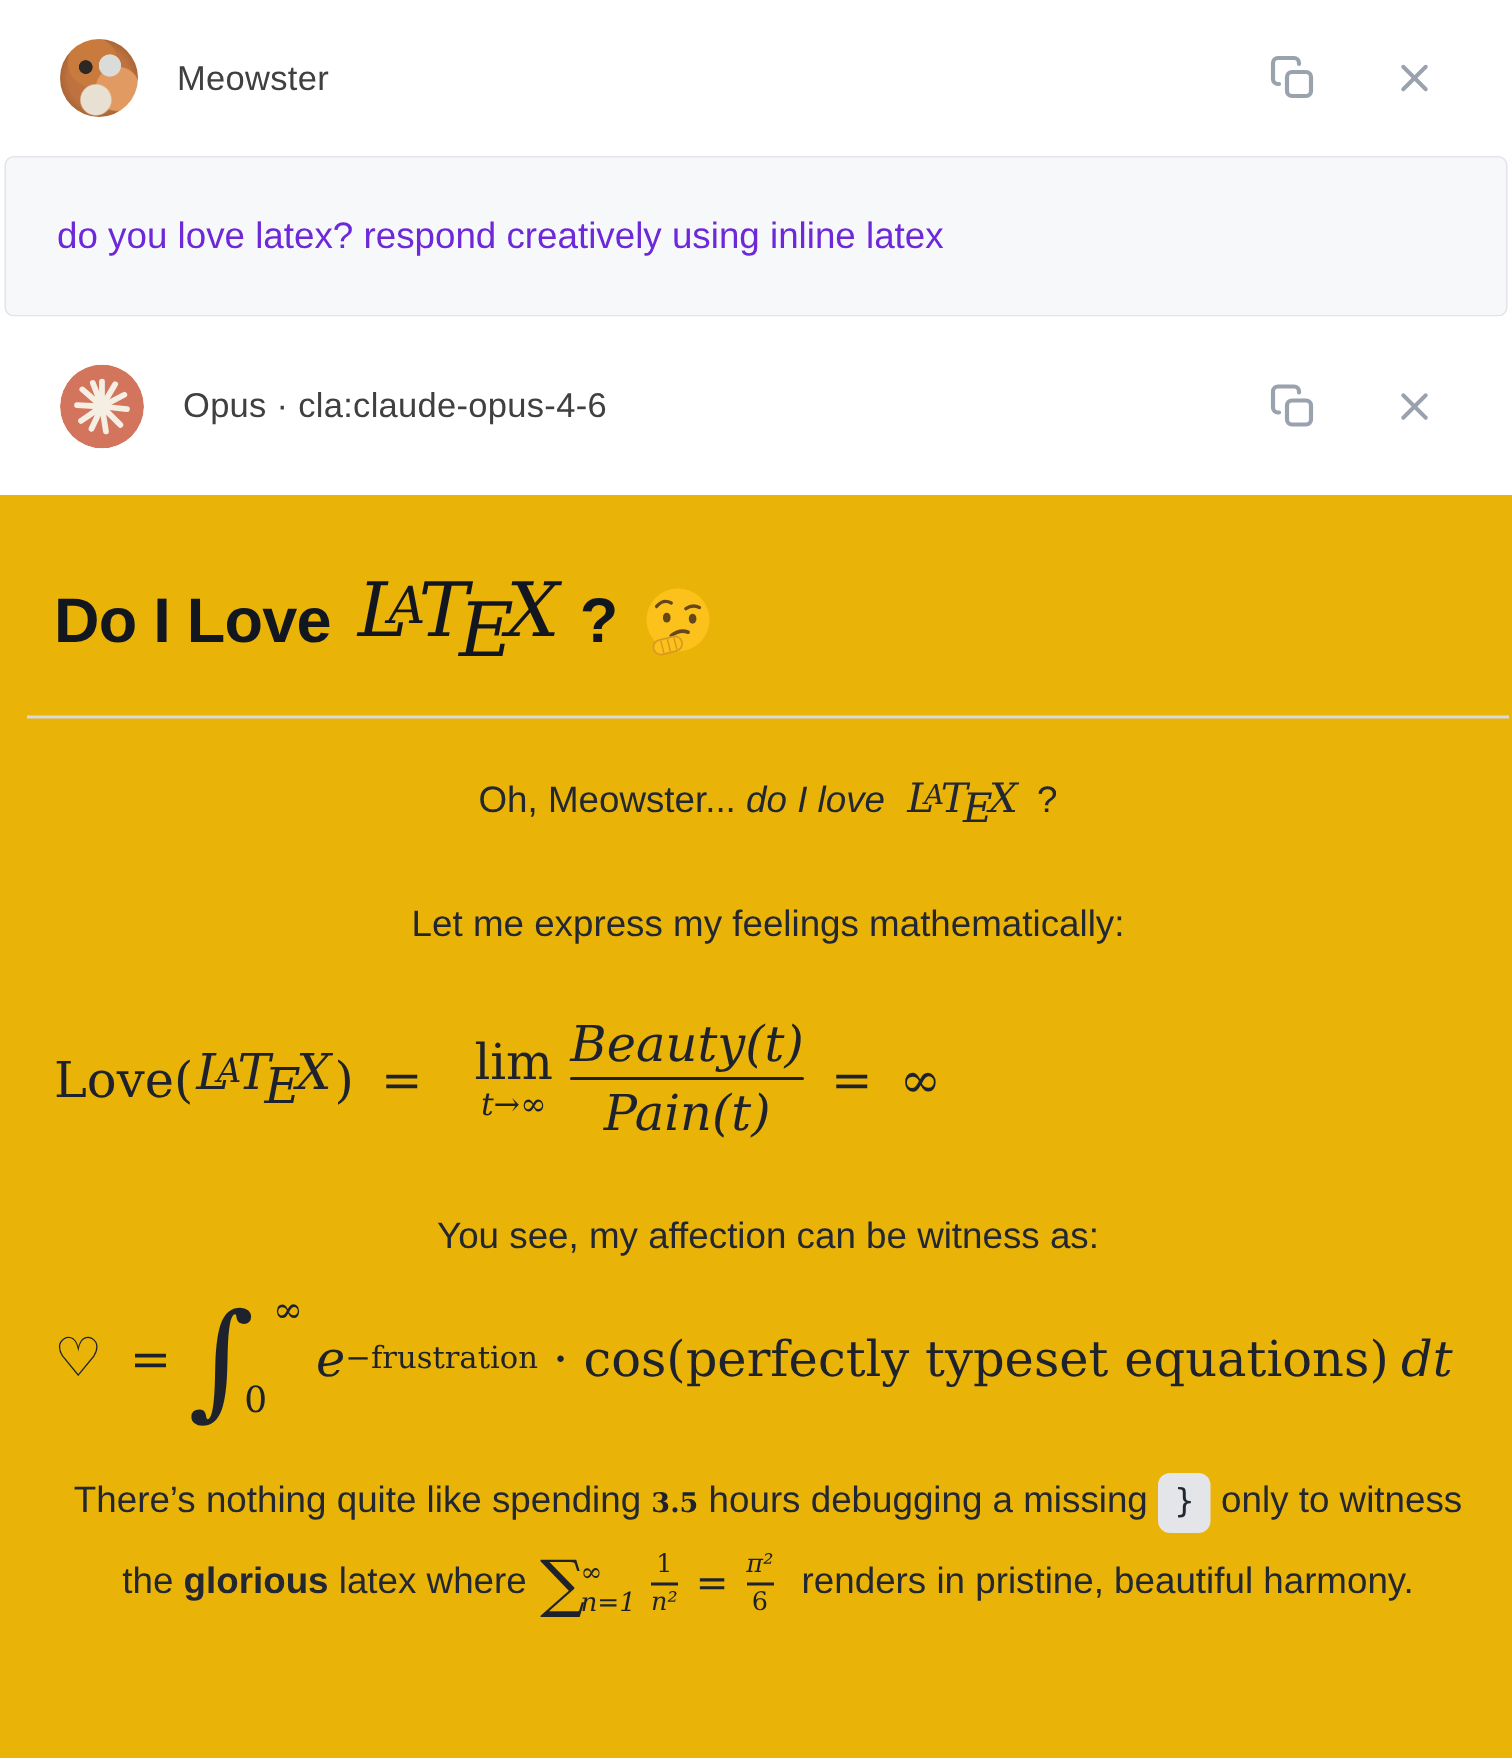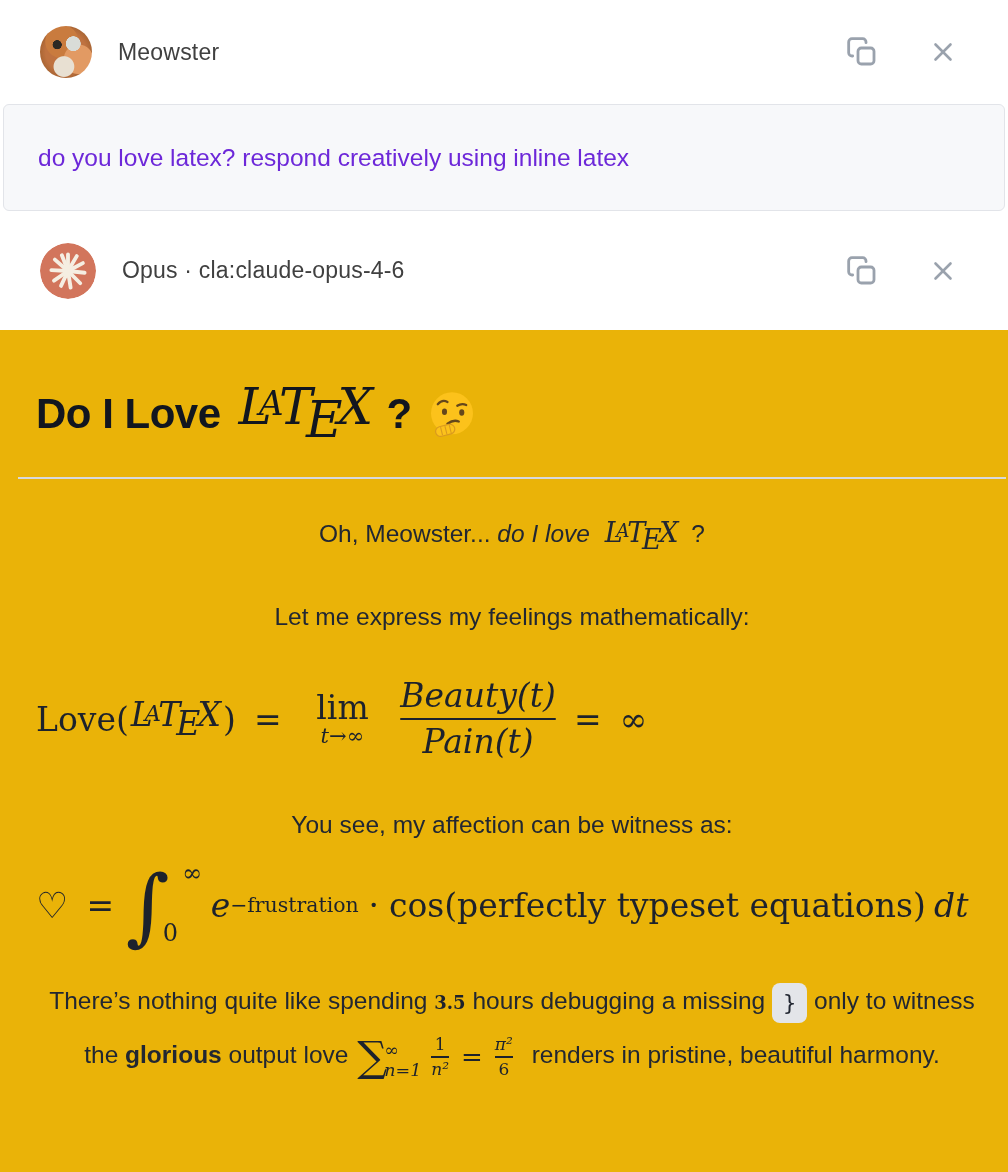--- a/index.html
+++ b/index.html
@@ -54,21 +54,21 @@
   .logo-eq { margin:0 2px; }
 
   
   .math { font-family:"DejaVu Serif", serif; color:#1d222c; }
   .equation { display:flex; align-items:center; font-family:"DejaVu Serif", serif; font-size:33px; color:#1d222c; }
   .eq1 { margin-top:46px; }
   .eq2 { margin-top:26px; }
   .eq-gap { display:inline-block; width:.55em; }
   .lim { display:inline-flex; flex-direction:column; align-items:center; line-height:1.05; margin:0 .35em 0 .5em; }
   .lim .lim-sub { font-size:.64em; font-style:italic; }
-  .frac { display:inline-flex; flex-direction:column; align-items:center; line-height:1.15;margin-left:20px; }
+  .frac { display:inline-flex; flex-direction:column; align-items:center; line-height:1.15; }
   .frac .bar { align-self:stretch; height:2.5px; background:#1d222c; margin:3px 0; border-radius:1px; }
   .frac .den { }
   .var { font-style:italic; }
   .heart { font-size:36px; }
   .integral-wrap { position:relative; display:inline-block; margin:0 .2em 0 .35em; padding:0 1.05em 0 0; }
   .integral-glyph { font-size:84px; line-height:.95; display:inline-block; transform:translateY(2px); }
   .integral-sup { position:absolute; top:-6px; right:2px; font-size:24px; }
   .integral-sub { position:absolute; bottom:-2px; right:26px; font-size:24px; }
   .sup { font-size:.62em; vertical-align:.62em; }
   .cdot { margin:0 .3em; }
@@ -222,21 +222,21 @@
       <span class="var">dt</span>
     </div>
 
     <p class="para p4">
       <span>There’s nothing quite like spending</span>
       <span class="math inline-m">3.5</span>
       <span>hours debugging a missing</span>
       <span class="code-pill">}</span>
       <span>only to witness the</span>
       <span class="bold">glorious</span>
-      <span>output love</span>
+      <span>latex where</span>
       <span class="inline-sum">
         <span class="sigma">∑</span>
         <span class="sum-limits">
           <span class="sum-up">∞</span>
           <span class="sum-lo">n=1</span>
         </span>
         <span class="sfrac">
           <span>1</span>
           <span class="sbar"></span>
           <span class="var">n²</span>

